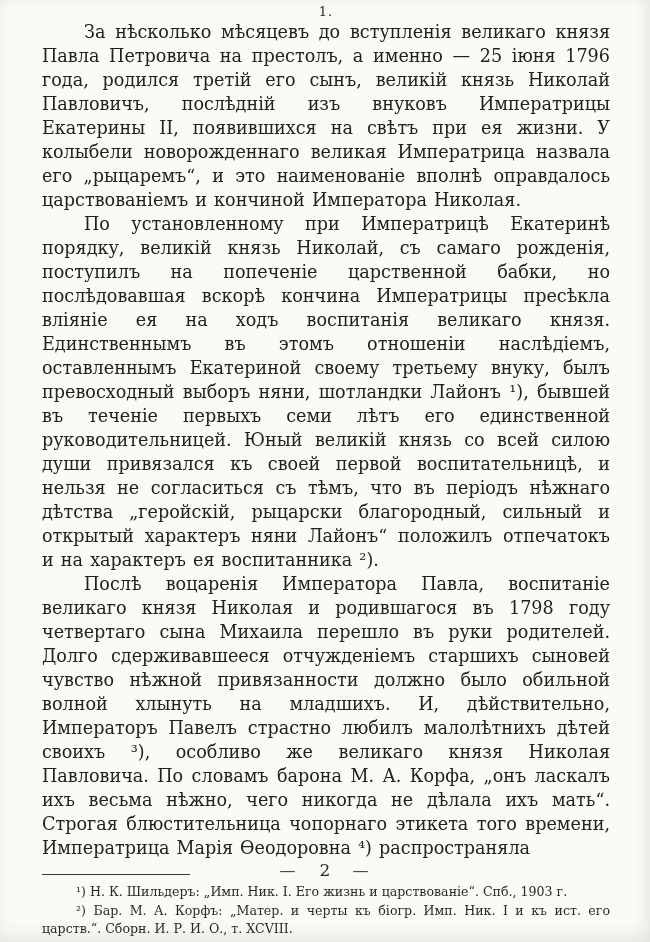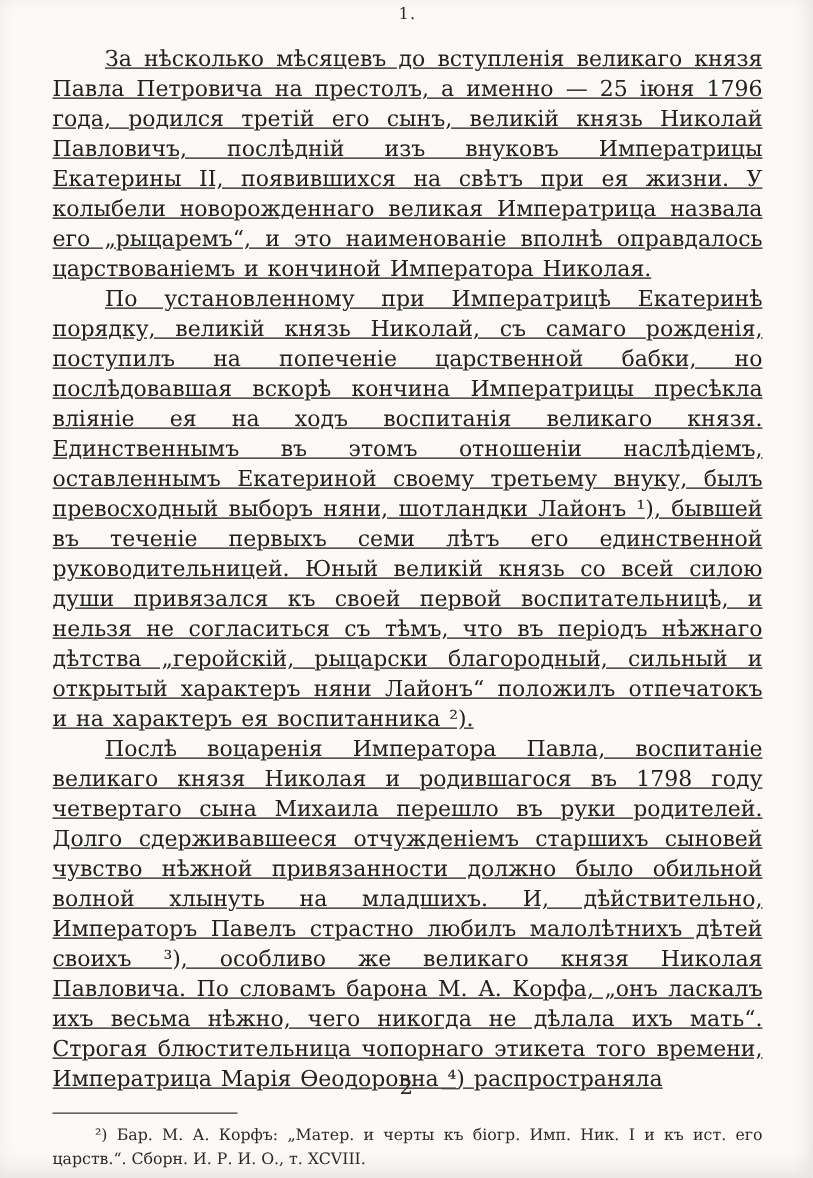--- a/index.html
+++ b/index.html
@@ -22,22 +22,21 @@
                 inset 0 -10px 16px rgba(0,0,0,0.05);
   }
   .running-head {
     text-align: center;
     font-size: 13px;
     line-height: 16px;
     letter-spacing: 1px;
     color: #2a2926;
   }
   .body-text {
-    margin-top: 16px;
-    text-decoration: underline;
+    margin-top: 0;
   }
   .body-text p.para {
     margin: 0;
     font-size: 17.6px;
     line-height: 24px;
     text-align: justify;
     text-indent: 42px;
     word-spacing: 1.5px;
     color: #22211e;
   }
@@ -85,20 +84,21 @@
 
   <div class="body-text">
     <p class="para">За нѣсколько мѣсяцевъ до вступленія великаго князя Павла Петровича на престолъ, а именно — 25 іюня 1796 года, родился третій его сынъ, великій князь Николай Павловичъ, послѣдній изъ внуковъ Императрицы Екатерины II, появившихся на свѣтъ при ея жизни. У колыбели новорожденнаго великая Императрица назвала его „рыцаремъ“, и это наименованіе вполнѣ оправдалось царствованіемъ и кончиной Императора Николая.</p>
     <p class="para">По установленному при Императрицѣ Екатеринѣ порядку, великій князь Николай, съ самаго рожденія, поступилъ на попеченіе царственной бабки, но послѣдовавшая вскорѣ кончина Императрицы пресѣкла вліяніе ея на ходъ воспитанія великаго князя. Единственнымъ въ этомъ отношеніи наслѣдіемъ, оставленнымъ Екатериной своему третьему внуку, былъ превосходный выборъ няни, шотландки Лайонъ ¹), бывшей въ теченіе первыхъ семи лѣтъ его единственной руководительницей. Юный великій князь со всей силою души привязался къ своей первой воспитательницѣ, и нельзя не согласиться съ тѣмъ, что въ періодъ нѣжнаго дѣтства „геройскій, рыцарски благородный, сильный и открытый характеръ няни Лайонъ“ положилъ отпечатокъ и на характеръ ея воспитанника ²).</p>
     <p class="para">Послѣ воцаренія Императора Павла, воспитаніе великаго князя Николая и родившагося въ 1798 году четвертаго сына Михаила перешло въ руки родителей. Долго сдерживавшееся отчужденіемъ старшихъ сыновей чувство нѣжной привязанности должно было обильной волной хлынуть на младшихъ. И, дѣйствительно, Императоръ Павелъ страстно любилъ малолѣтнихъ дѣтей своихъ ³), особливо же великаго князя Николая Павловича. По словамъ барона М. А. Корфа, „онъ ласкалъ ихъ весьма нѣжно, чего никогда не дѣлала ихъ мать“. Строгая блюстительница чопорнаго этикета того времени, Императрица Марія Ѳеодоровна ⁴) распространяла</p>
   </div>
 
   <div class="footnote-sep"></div>
 
   <div class="footnotes">
+    <p class="footnote">¹) Н. К. Шильдеръ: „Имп. Ник. I. Его жизнь и царствованіе“. Спб., 1903 г.</p>
     <p class="footnote">²) Бар. М. А. Корфъ: „Матер. и черты къ біогр. Имп. Ник. I и къ ист. его царств.“. Сборн. И. Р. И. О., т. XCVIII.</p>
 
   </div>
 
   <div class="page-footer">
     <span class="dash">—</span><span class="num">2</span><span class="dash">—</span>
   </div>
 
 </div>
 

